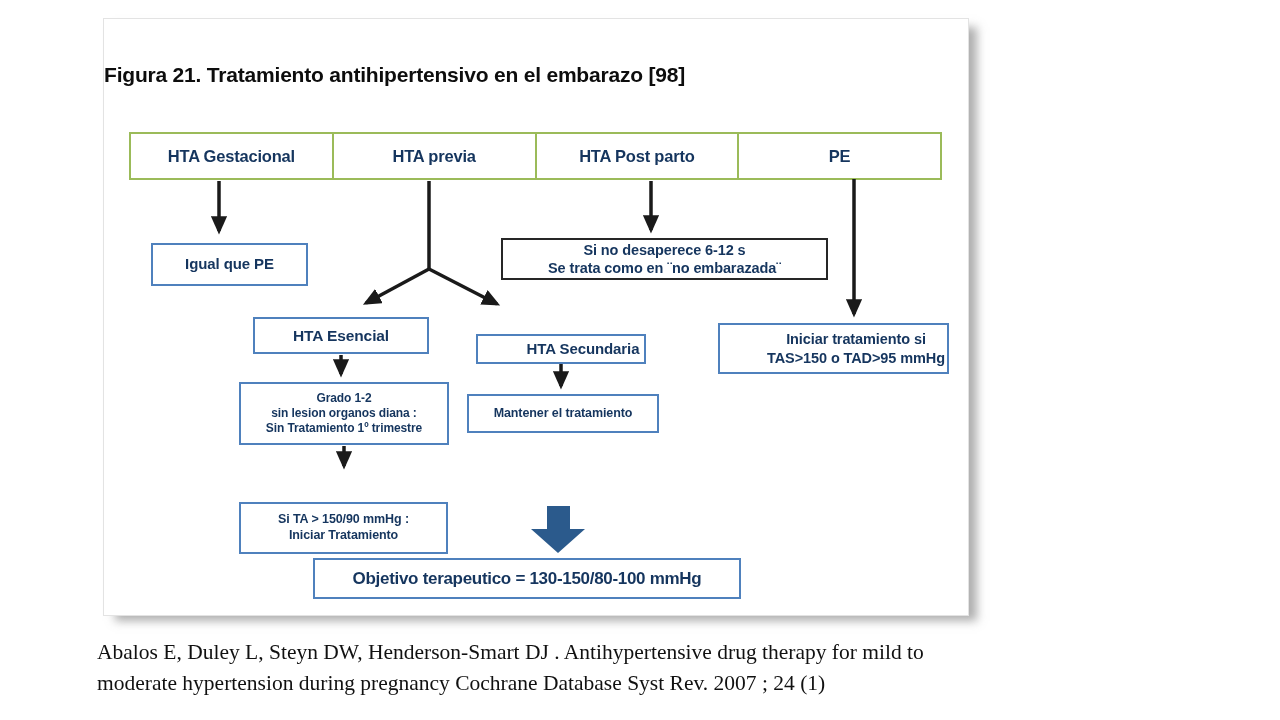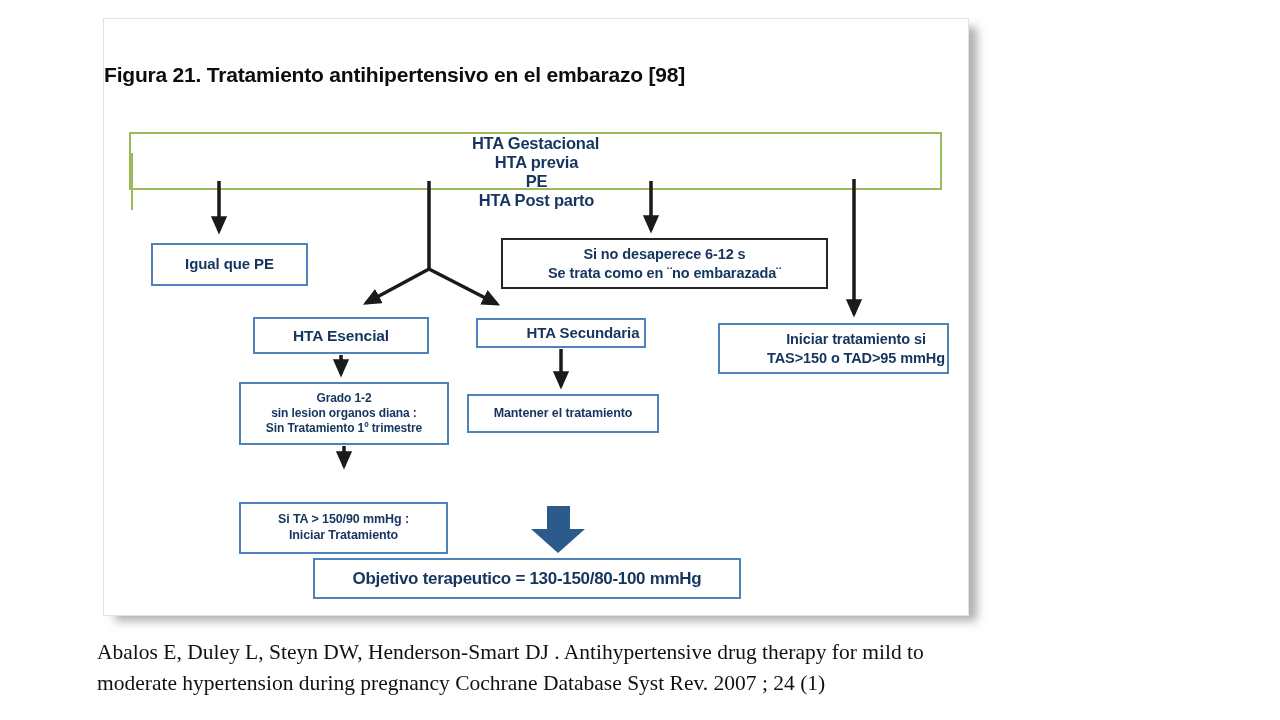--- a/index.html
+++ b/index.html
@@ -10,43 +10,42 @@
   .slide{
     position:absolute;left:103px;top:18px;width:864px;height:596px;
     background:#fff;border:1px solid #e3e3e3;
     box-shadow:10px 7px 9px -2px rgba(110,110,110,.55);
   }
   .slide-title{
     position:absolute;left:0;top:44px;width:100%;text-align:left;
     font-size:21px;font-weight:bold;color:#0d0d0d;letter-spacing:-0.2px;
   }
   .header-table{
-    position:absolute;left:25px;top:113px;width:813px;height:58px;
+    position:absolute;left:25px;top:113px;width:813px;height:48px;
     display:flex;border:2px solid var(--green_border,#9BBB59);box-sizing:border-box;
     background:#fff;
-    flex-direction:column;
   }
   .header-cell{
     flex:1;display:flex;align-items:center;justify-content:center;
     font-size:16.5px;font-weight:bold;color:var(--navy_text,#15355e);
     border-left:2px solid var(--green_border,#9BBB59);letter-spacing:-0.2px;
   }
   .header-cell:first-child{border-left:none;}
   .box{
     position:absolute;box-sizing:border-box;background:#fff;
     border:2px solid var(--blue_border,#4F81BD);
     display:flex;align-items:center;justify-content:center;text-align:center;
     font-weight:bold;color:var(--navy_text,#15355e);
     white-space:pre-line;line-height:1.25;letter-spacing:-0.1px;
   }
   .box-dark{border:2.5px solid #262626;}
   .b-igual{left:47px;top:224px;width:157px;height:43px;font-size:15px;}
-  .b-sino{left:397px;top:219px;width:327px;height:51px;font-size:14.5px;}
+  .b-sino{left:397px;top:219px;width:327px;height:42px;font-size:14.5px;}
   .b-esencial{left:149px;top:298px;width:176px;height:37px;font-size:15.5px;}
-  .b-secundaria{left:372px;top:299px;width:170px;height:30px;font-size:15px;padding-left:44px;}
+  .b-secundaria{left:372px;top:315px;width:170px;height:30px;font-size:15px;padding-left:44px;}
   .b-iniciar{left:614px;top:304px;width:231px;height:51px;font-size:14.5px;padding-left:45px;}
   .b-grado{left:135px;top:363px;width:210px;height:63px;font-size:12px;}
   .b-mantener{left:363px;top:375px;width:192px;height:39px;font-size:12.5px;}
   .b-sita{left:135px;top:455px;width:209px;height:52px;font-size:12.5px;margin-top:28px;}
   .b-objetivo{left:209px;top:539px;width:428px;height:41px;font-size:17px;letter-spacing:-0.3px;}
   .arrow-layer{position:absolute;left:0;top:0;width:864px;height:596px;pointer-events:none;}
   .citation{
     position:absolute;left:97px;top:637px;width:960px;
     font-family:"Liberation Serif",serif;font-size:21.5px;color:#111;line-height:1.42;
   }
@@ -54,22 +53,22 @@
 </head>
 <body>
 
 <div class="slide">
 
   <div class="slide-title">Figura 21. Tratamiento antihipertensivo en el embarazo [98]</div>
 
   <div class="header-table">
     <div class="header-cell">HTA  Gestacional</div>
     <div class="header-cell">HTA previa</div>
+    <div class="header-cell">HTA Post parto</div>
     <div class="header-cell">PE</div>
-    <div class="header-cell">HTA Post parto</div>
   </div>
 
   <svg class="arrow-layer" viewBox="0 0 864 596" xmlns="http://www.w3.org/2000/svg">
     <defs>
       <marker id="ah" markerWidth="5.5" markerHeight="4.6" refX="4.2" refY="2.3" orient="auto">
         <path d="M0,0 L5.2,2.3 L0,4.6 Z" fill="#1a1a1a"></path>
       </marker>
     </defs>
     <line x1="115" y1="162" x2="115" y2="212" stroke="#1a1a1a" stroke-width="3.5" marker-end="url(#ah)"></line>
     <line x1="325" y1="162" x2="325" y2="250" stroke="#1a1a1a" stroke-width="3.5"></line>

